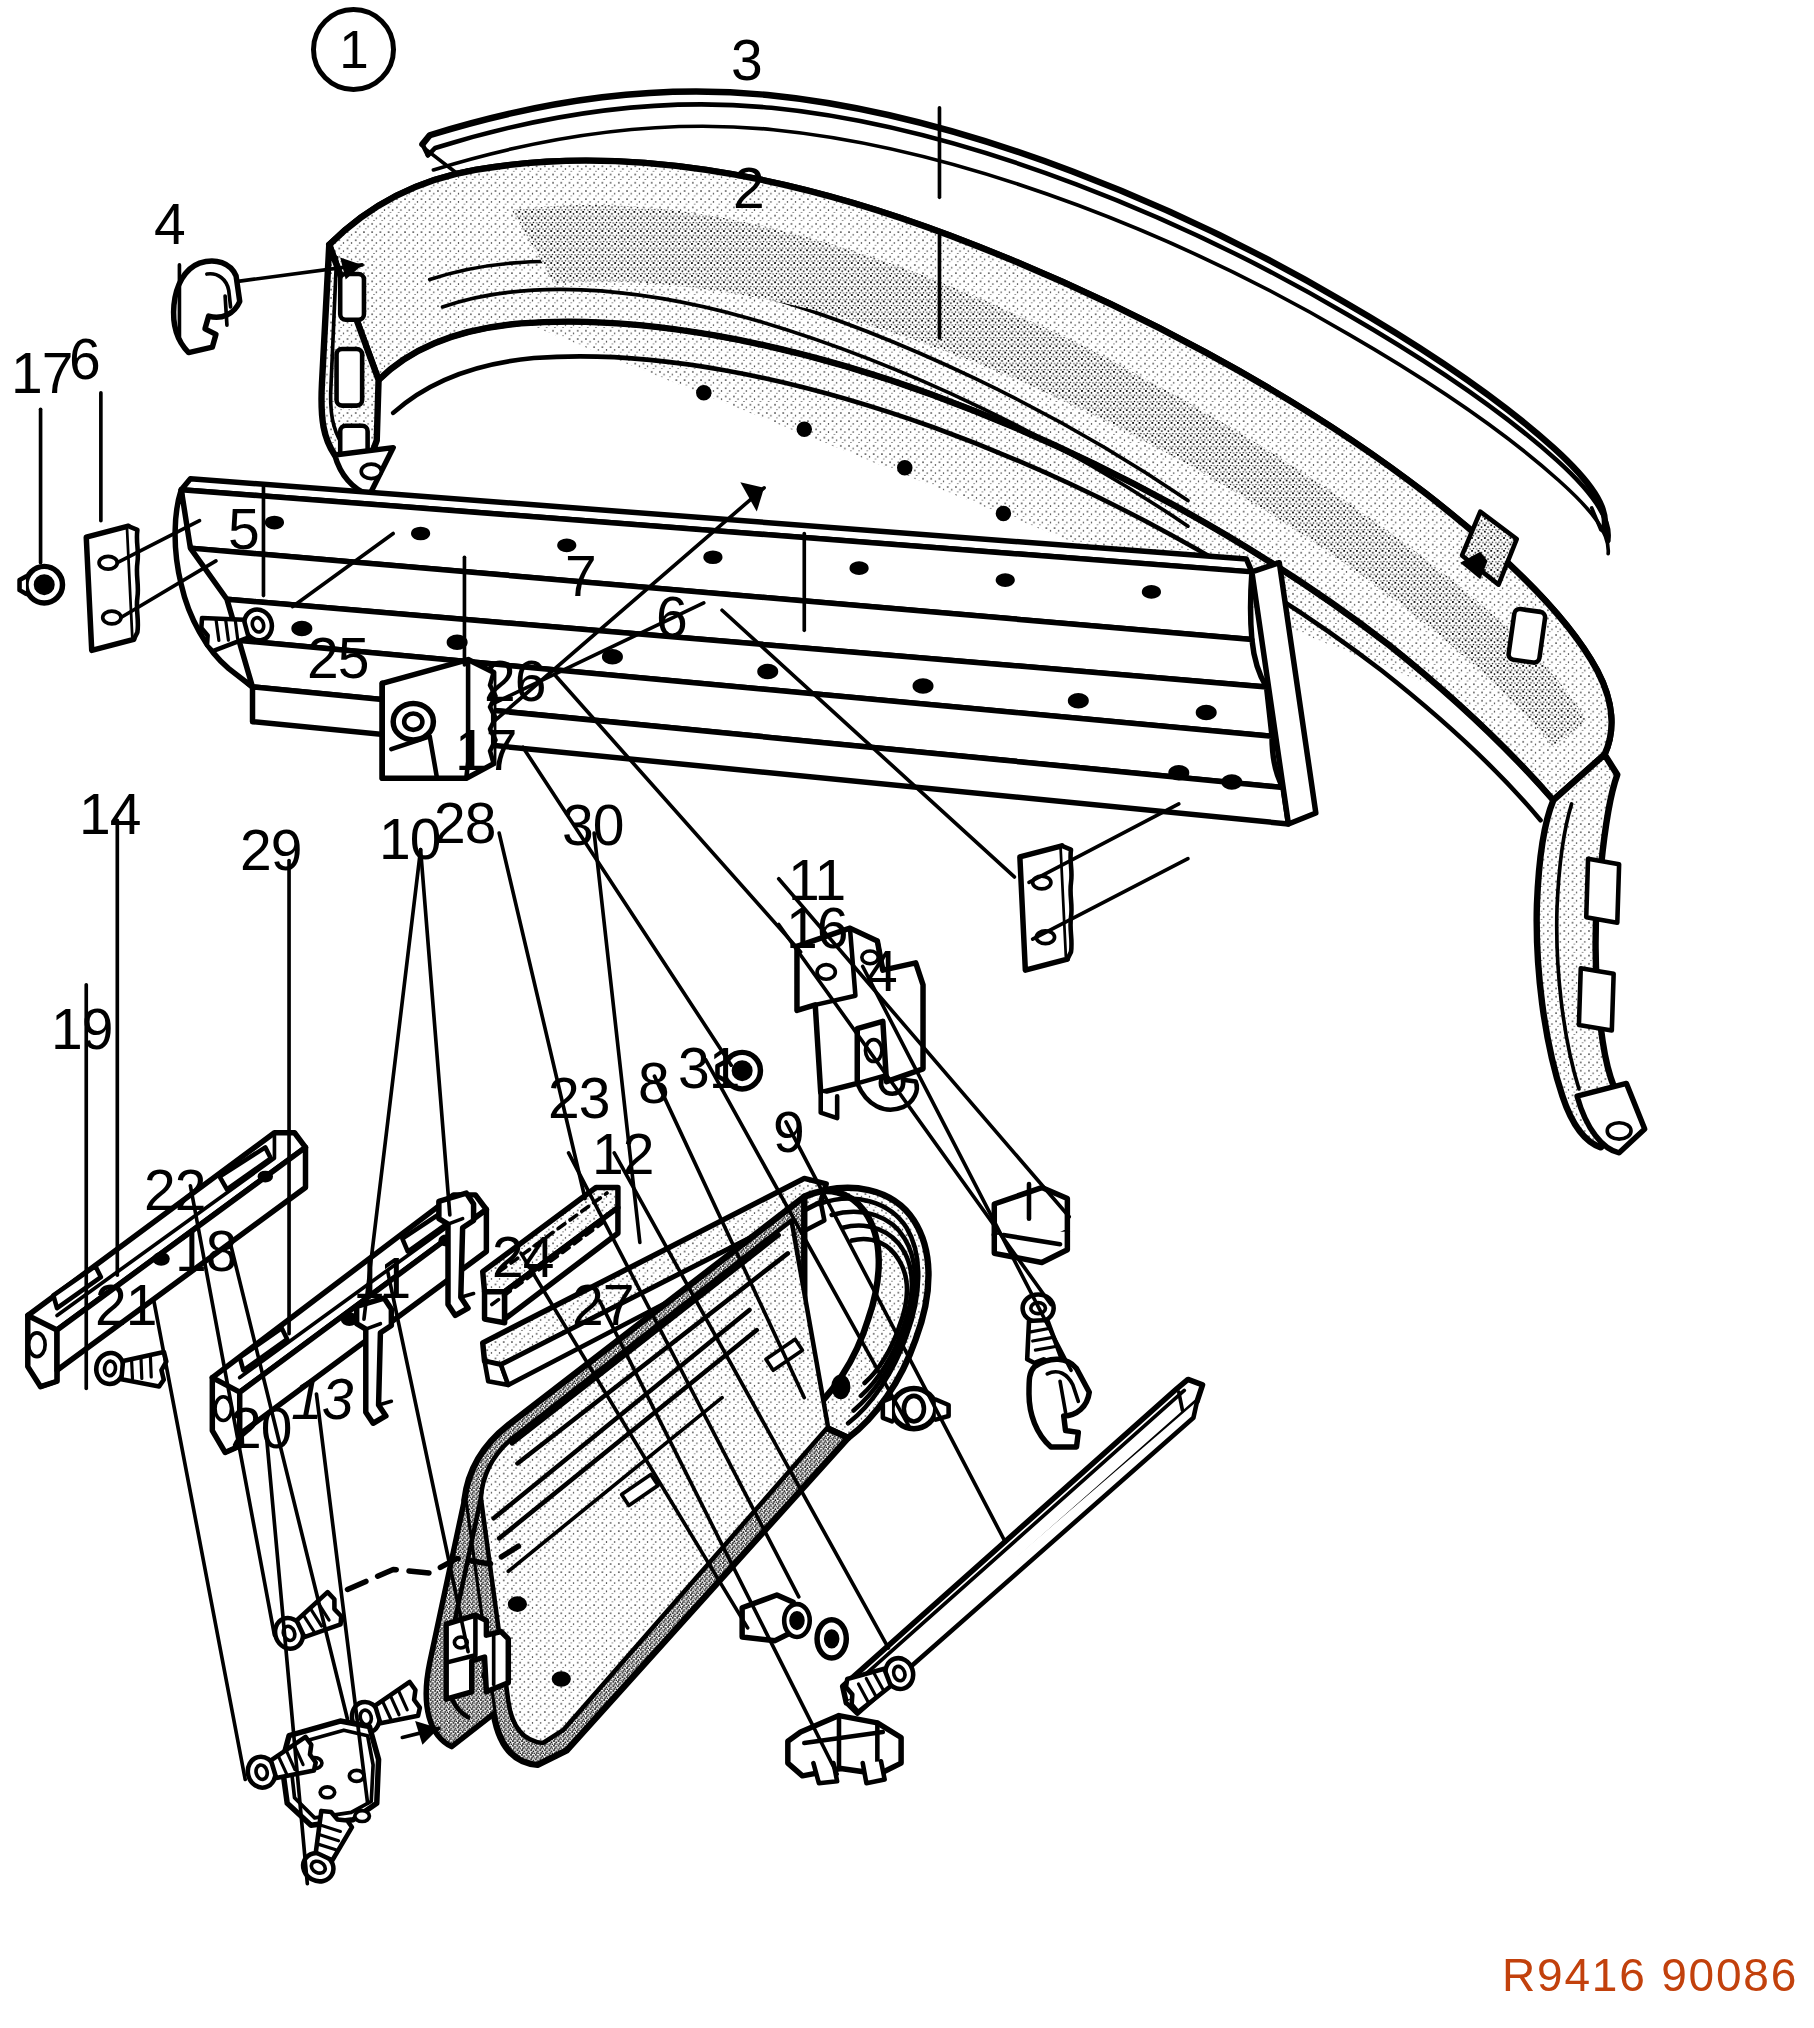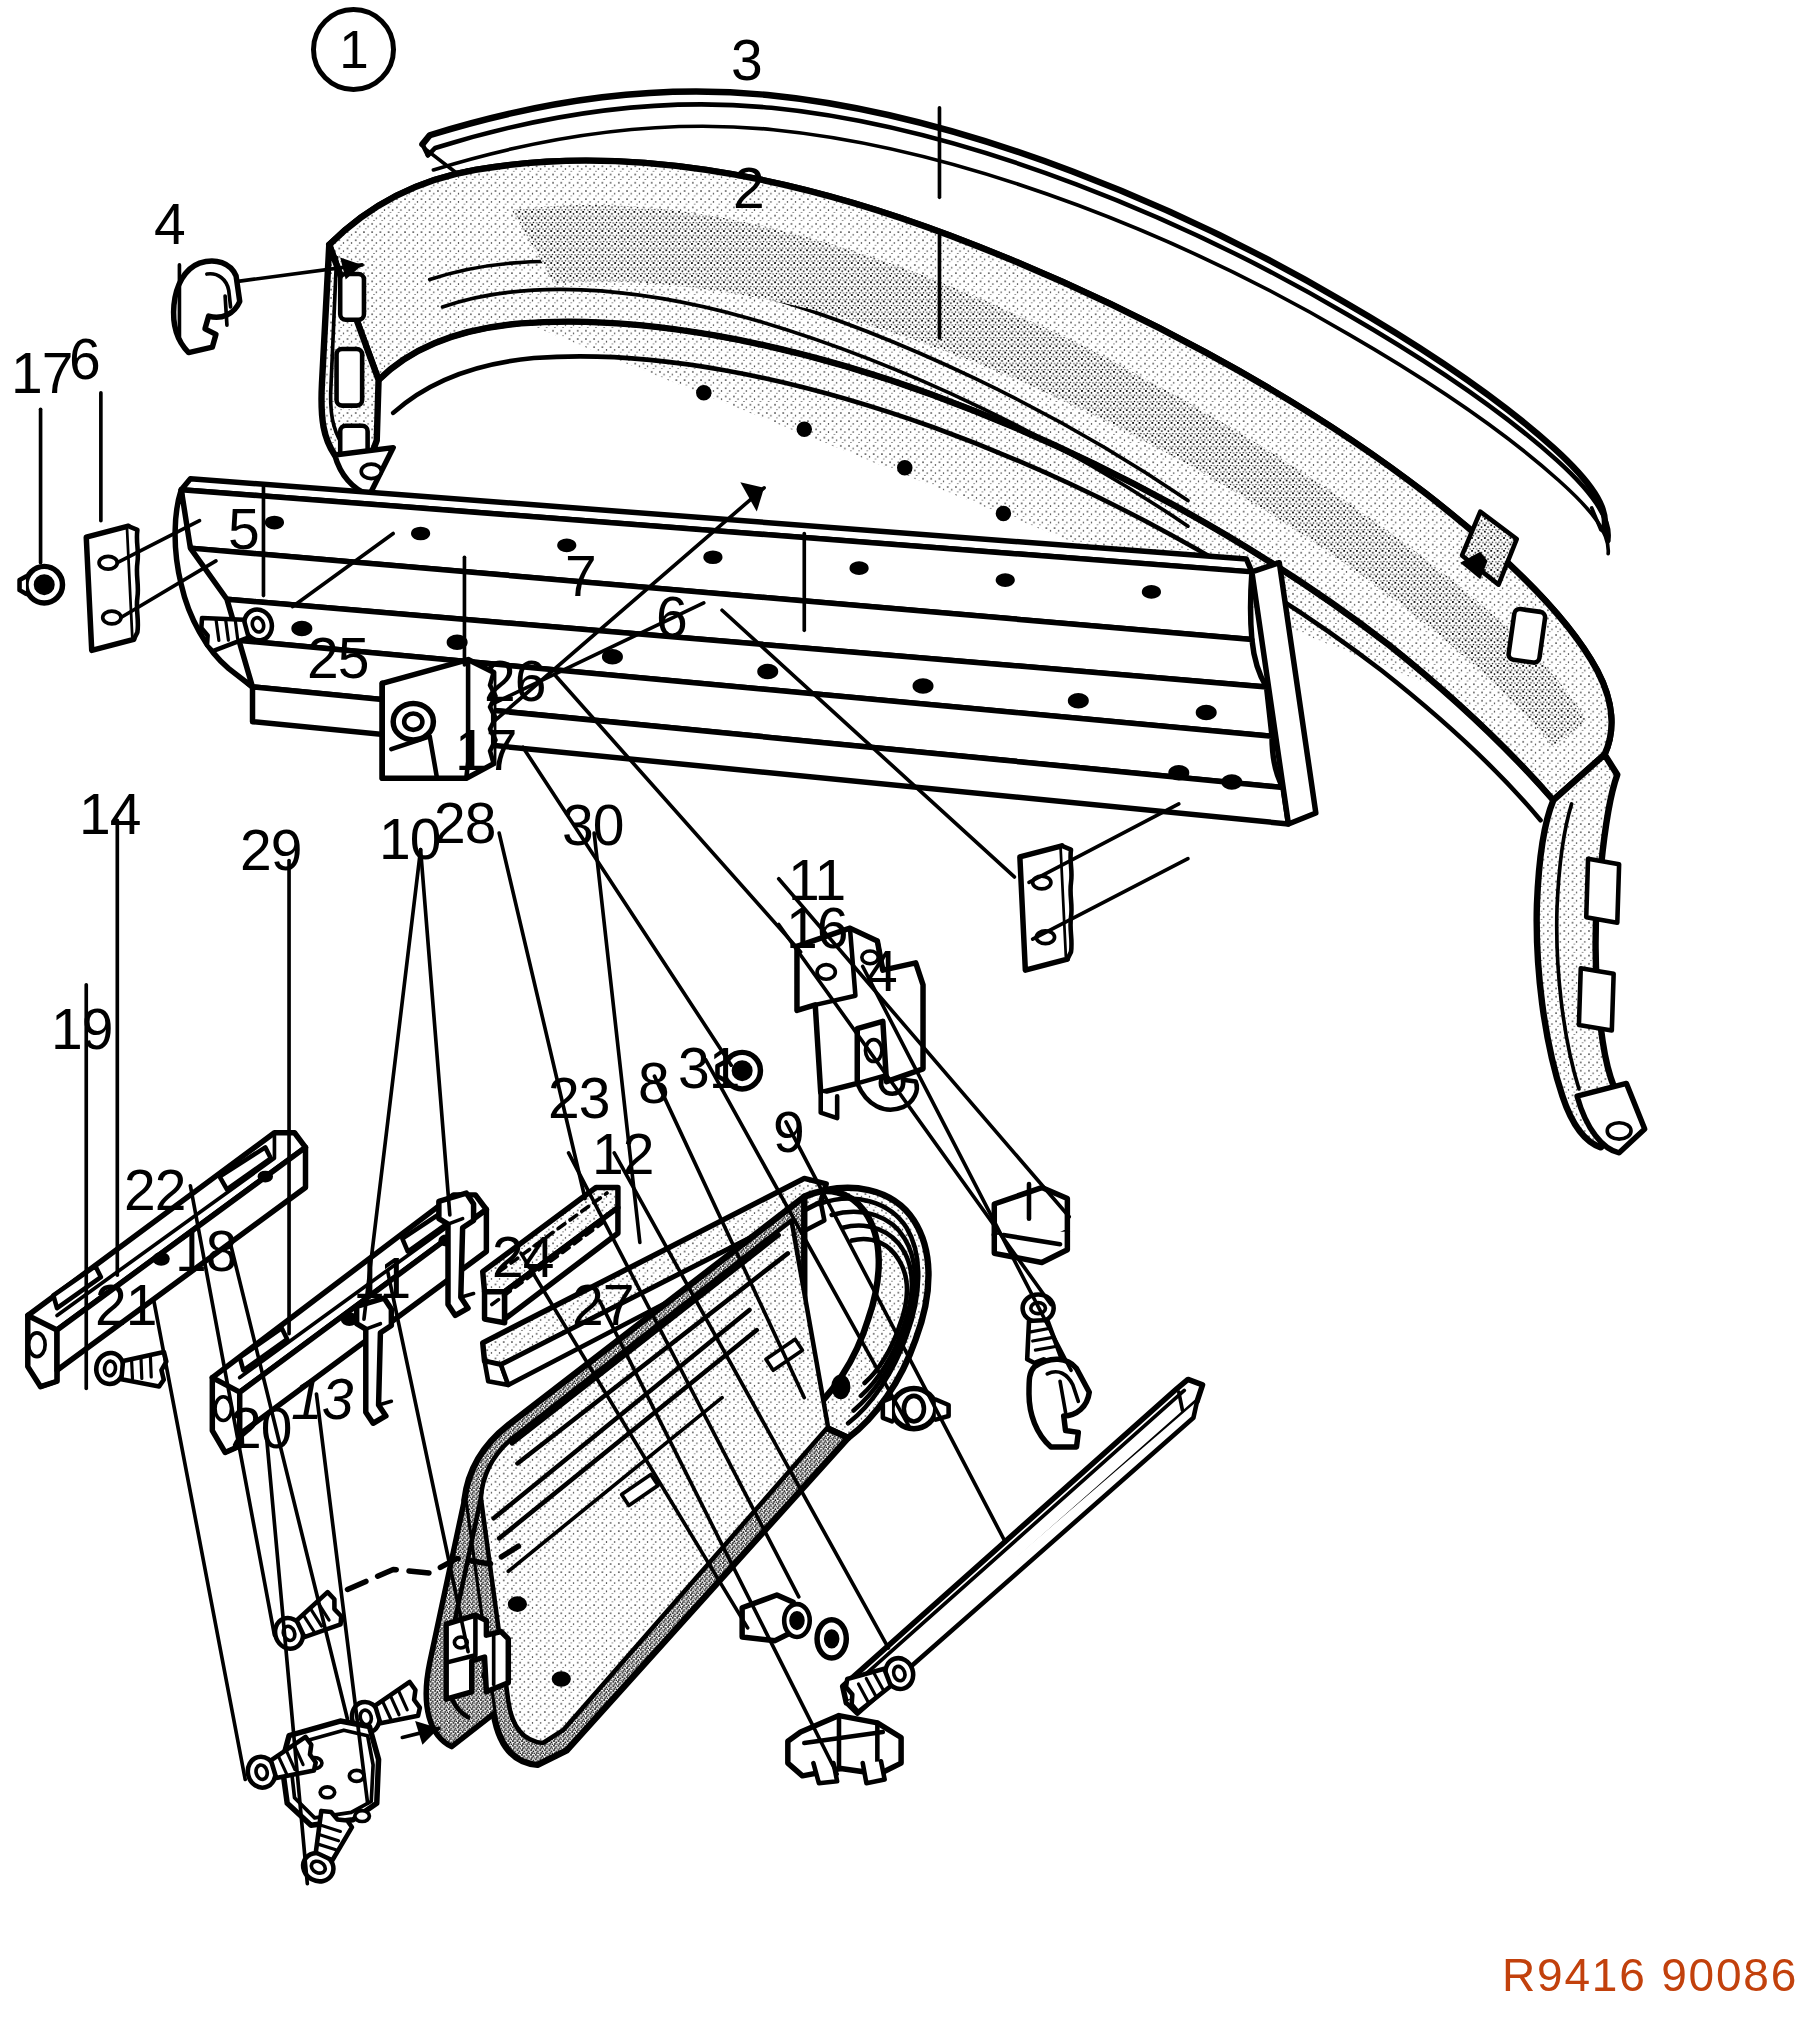--- a/index.html
+++ b/index.html
@@ -526,21 +526,21 @@
   <div class="callout" style="left:562px;top:797px;">30</div>
   <div class="callout" style="left:788px;top:852px;">11</div>
   <div class="callout" style="left:786px;top:900px;">16</div>
   <div class="callout" style="left:51px;top:1001px;">19</div>
   <div class="callout" style="left:866px;top:943px;">4</div>
   <div class="callout" style="left:678px;top:1040px;">31</div>
   <div class="callout" style="left:638px;top:1055px;">8</div>
   <div class="callout" style="left:773px;top:1104px;">9</div>
   <div class="callout" style="left:548px;top:1070px;">23</div>
   <div class="callout" style="left:592px;top:1126px;">12</div>
-  <div class="callout" style="left:124px;top:1162px;">22</div>
+  <div class="callout" style="left:144px;top:1162px;">22</div>
   <div class="callout" style="left:175px;top:1223px;">18</div>
   <div class="callout" style="left:492px;top:1229px;">24</div>
   <div class="callout" style="left:353px;top:1250px;">11</div>
   <div class="callout" style="left:572px;top:1277px;">27</div>
   <div class="callout" style="left:95px;top:1277px;">21</div>
   <div class="callout" style="left:291px;top:1371px;font-style:italic;">13</div>
   <div class="callout" style="left:230px;top:1400px;">20</div>
 
   <div id="refcode" style="left:1502px;top:1948px;">R9416 90086</div>
 

